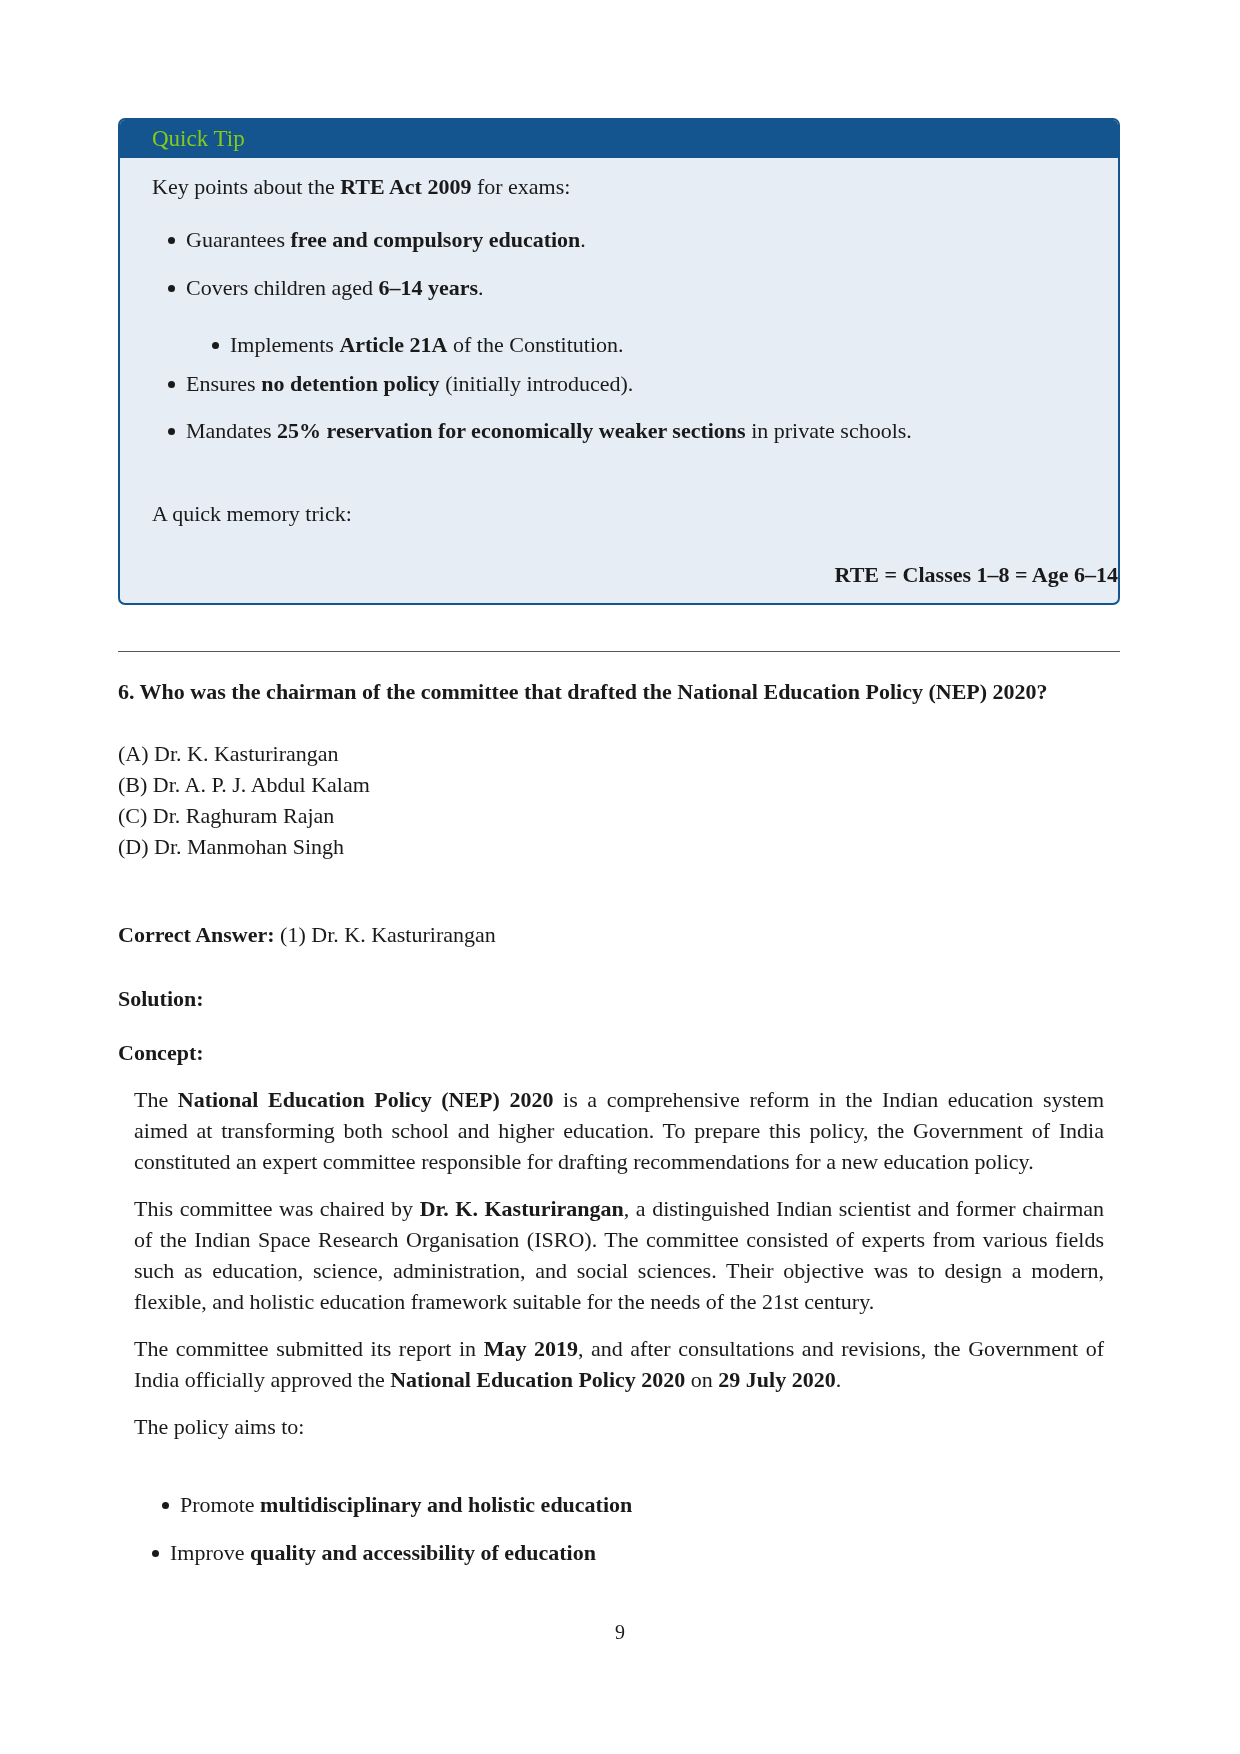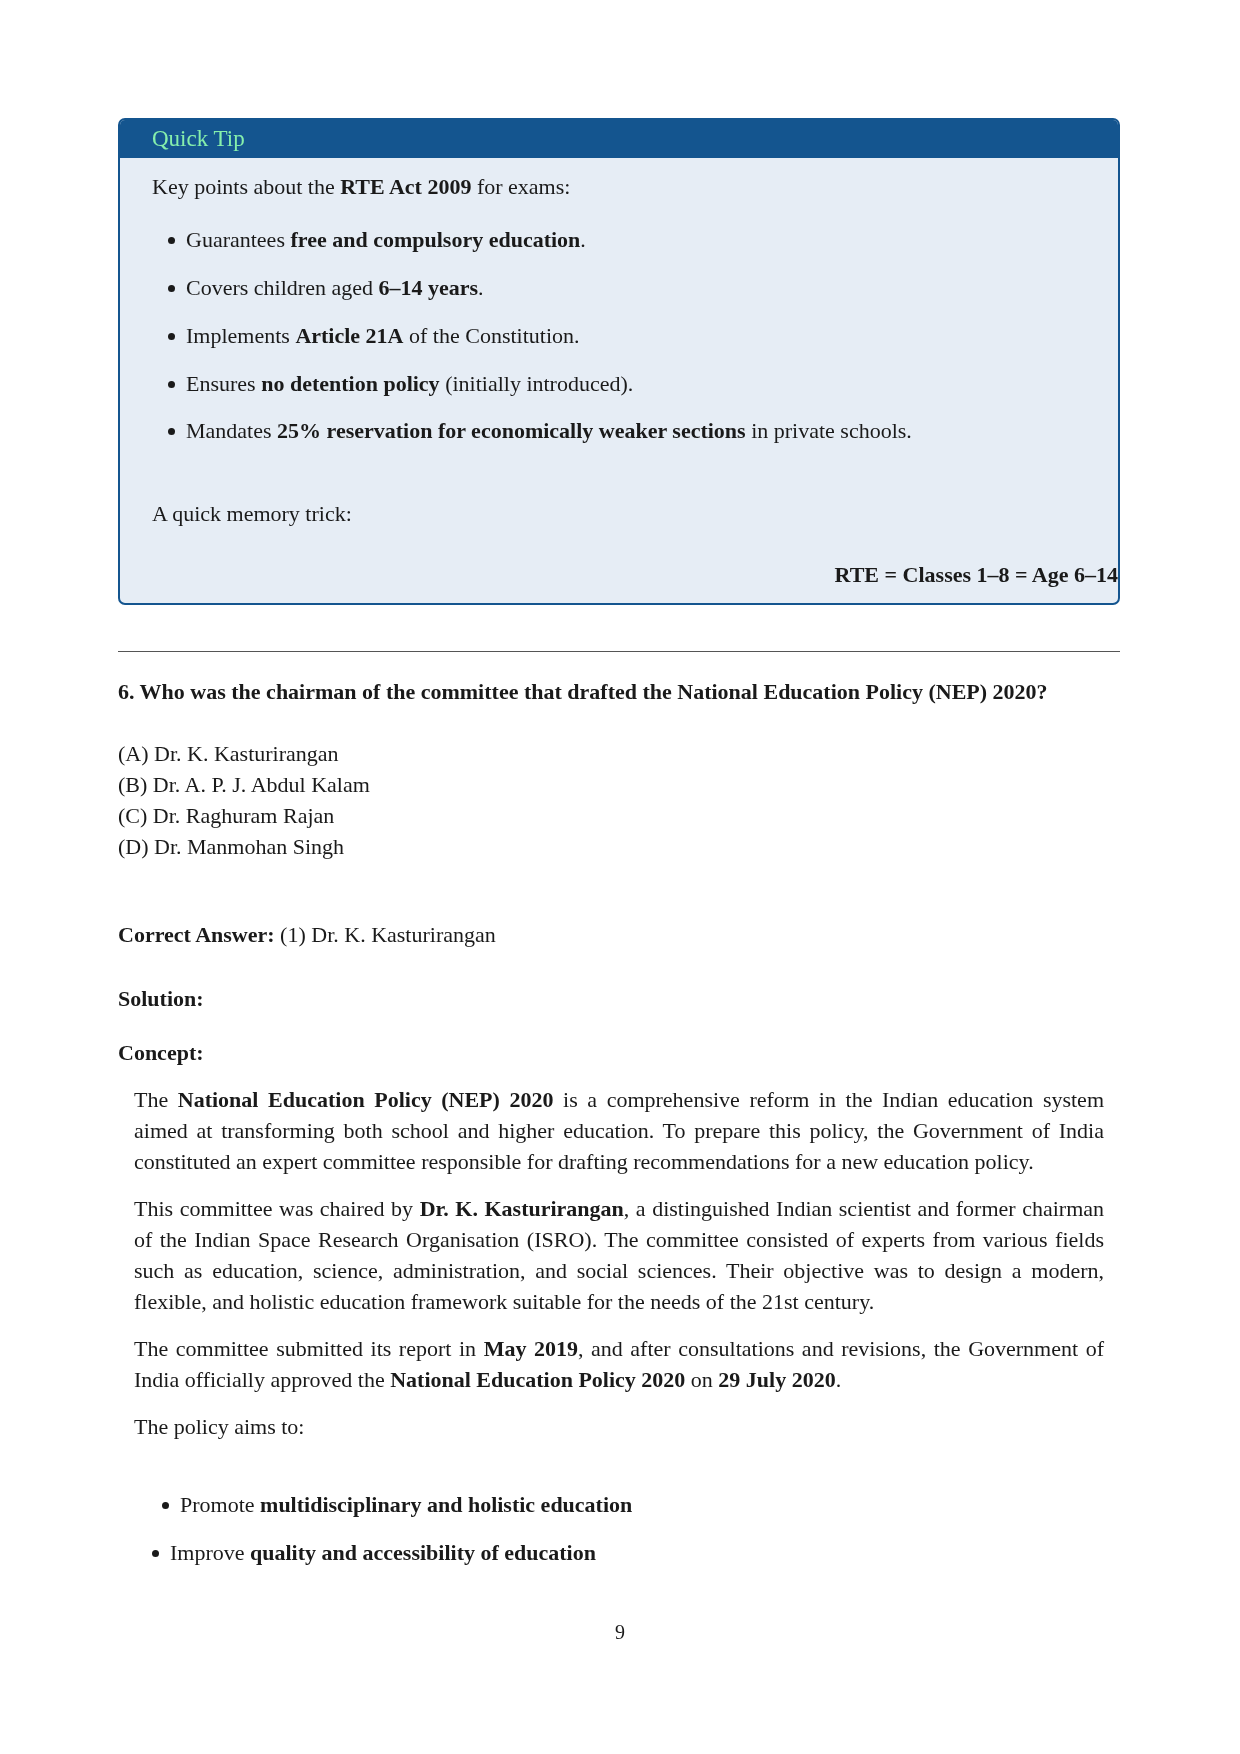--- a/index.html
+++ b/index.html
@@ -11,21 +11,21 @@
     b, .b { font-weight: bold; }
 
     
     .tip-box {
       position: absolute; left: 118px; top: 118px; width: 1002px; height: 487px;
       box-sizing: border-box; border: 2.5px solid #14558f; border-radius: 7px;
       background: #e6edf5; overflow: hidden;
     }
     .tip-header {
       position: absolute; left: 0; top: 0; right: 0; height: 38px;
-      background: #14558f; color: #86efac; font-size: 23px;
+      background: #14558f; color: #84cc16; font-size: 23px;
       line-height: 38px; padding-left: 32px;
     }
     .tip-line { position: absolute; left: 32px; white-space: nowrap; line-height: 30px; }
     .tip-bullet { position: absolute; left: 66px; right: 30px; line-height: 31px; }
     .tip-bullet .dot {
       position: absolute; left: -18px; top: 13px; width: 7px; height: 7px;
       background: #1a1a1a; border-radius: 50%;
     }
     .tip-bullet.just { text-align: justify; text-align-last: left; }
     .tip-equation {
@@ -65,21 +65,21 @@
   <div class="tip-header">Quick Tip</div>
 
   <div class="tip-line" style="top:52px;"><span>Key points about the </span><b>RTE Act 2009</b><span> for exams:</span></div>
 
   <div class="tip-bullet" style="top:104px;">
     <span class="dot"></span><span>Guarantees </span><b>free and compulsory education</b><span>.</span>
   </div>
   <div class="tip-bullet" style="top:152px;">
     <span class="dot"></span><span>Covers children aged </span><b>6–14 years</b><span>.</span>
   </div>
-  <div class="tip-bullet" style="top:200px;">
+  <div class="tip-bullet" style="top:209px;margin-left:44px;">
     <span class="dot"></span><span>Implements </span><b>Article 21A</b><span> of the Constitution.</span>
   </div>
   <div class="tip-bullet" style="top:248px;">
     <span class="dot"></span><span>Ensures </span><b>no detention policy</b><span> (initially introduced).</span>
   </div>
   <div class="tip-bullet just" style="top:295px;">
     <span class="dot"></span><span>Mandates </span><b>25% reservation for economically weaker sections</b><span> in private schools.</span>
   </div>
 
   <div class="tip-line" style="top:379px;">A quick memory trick:</div>

